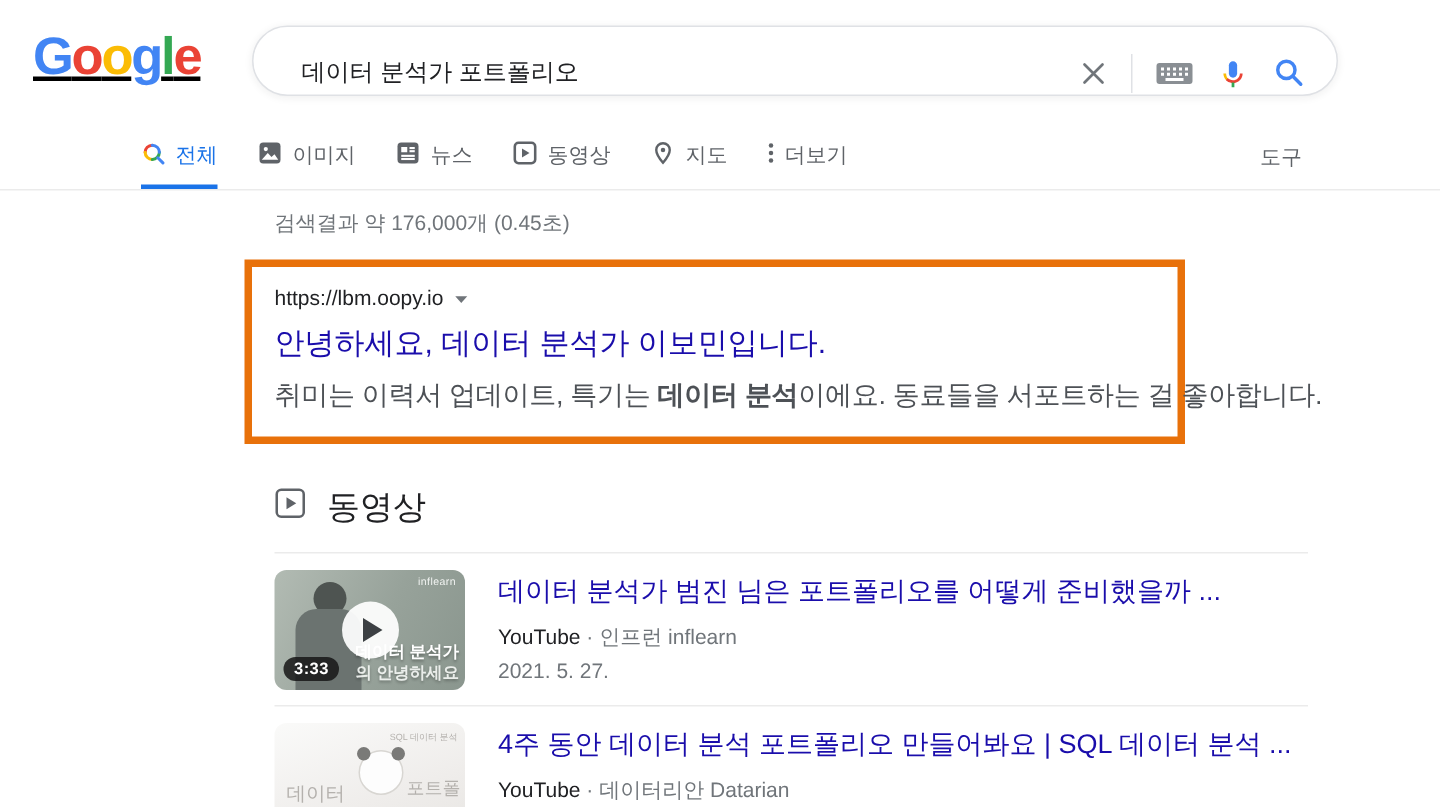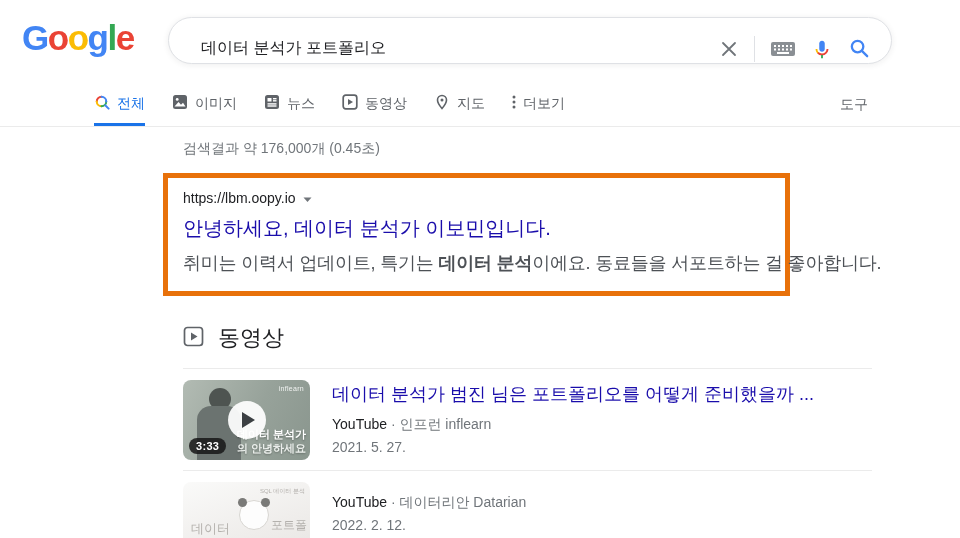--- a/index.html
+++ b/index.html
@@ -2,21 +2,21 @@
 <html><head>
 <meta charset="utf-8">
 <style>
   * { margin:0; padding:0; box-sizing:border-box; }
   html,body { width:960px; height:538px; background:#fff; overflow:hidden;
               font-family:"Liberation Sans", sans-serif; }
 
   
   .header { position:relative; height:82px; }
   .logo { position:absolute; left:22px; top:18px; font-size:35px; font-weight:bold;
-          letter-spacing:-1.5px; cursor:pointer; }
+          letter-spacing:-1.5px; cursor:pointer;text-decoration:underline; }
   .search-pill { position:absolute; left:168px; top:17px; width:724px; height:47px;
                  border:1px solid #dfe1e5; border-radius:24px; background:#fff;
                  display:flex; align-items:center; padding:16px 20px 0 32px;
                  box-shadow:0 1px 6px rgba(32,33,36,.08); }
   .query { flex:1; font-size:16px; color:#202124; white-space:nowrap; overflow:hidden; }
   .pill-icons { display:flex; align-items:center; gap:15px; }
   .pill-divider { width:1px; height:26px; background:#dfe1e5; }
   .icon-btn { display:flex; align-items:center; justify-content:center; cursor:pointer; }
 
   
@@ -252,17 +252,18 @@
   <div class="video-row">
     <div class="thumb thumb-2">
       <div class="scribble" style="left:8px; top:38px; font-size:13px;">데이터</div>
       <div class="scribble" style="left:88px; top:35px; font-size:12px;">포트폴</div>
       <div class="scribble" style="left:38px; top:54px; font-size:12px;">만들 수 있다고요?</div>
       <div class="scribble" style="right:5px; top:5px; font-size:6px;">SQL 데이터 분석</div>
       <div class="panda"></div>
       <div class="duration">6:33</div>
     </div>
     <div class="video-info">
+      <div class="video-title">4주 동안 데이터 분석 포트폴리오 만들어봐요 | SQL 데이터 분석 ...</div>
       <div class="video-meta"><span class="src">YouTube</span> <span>·</span> <span>데이터리안 Datarian</span></div>
       <div class="video-date">2022. 2. 12.</div>
     </div>
   </div>
 </div>
 
 </body></html>

